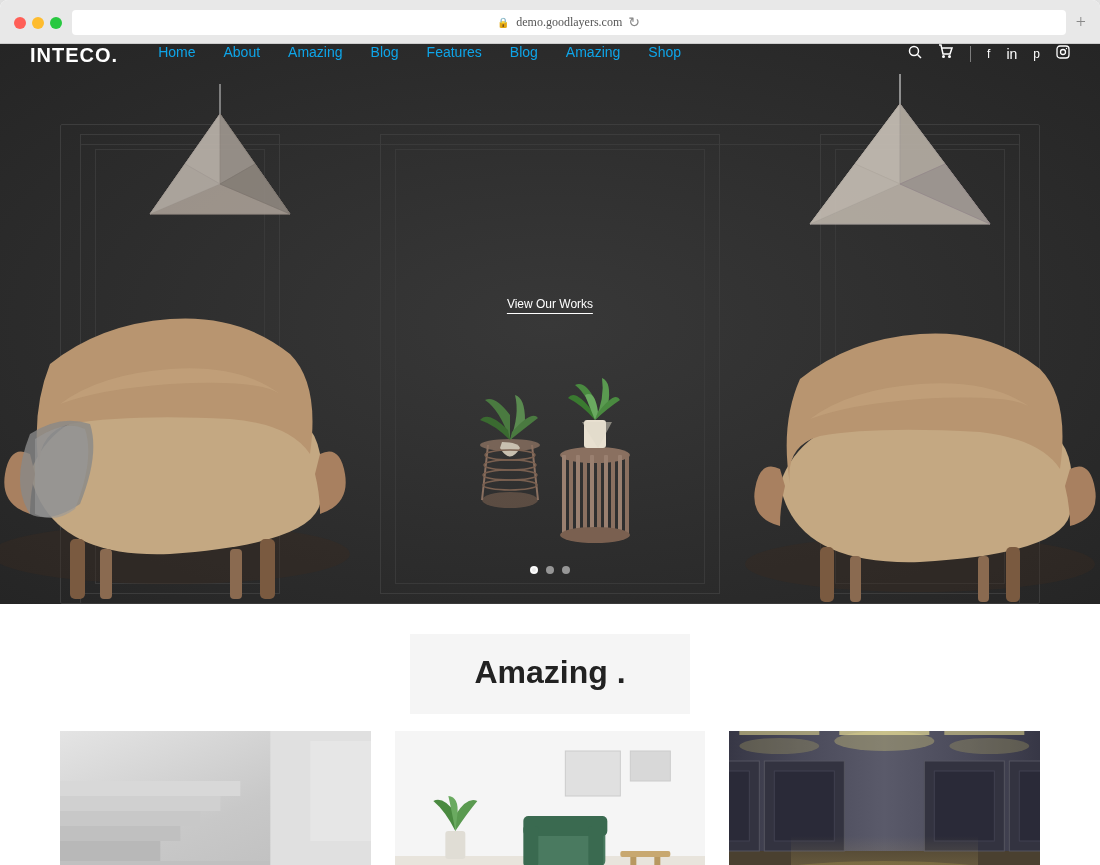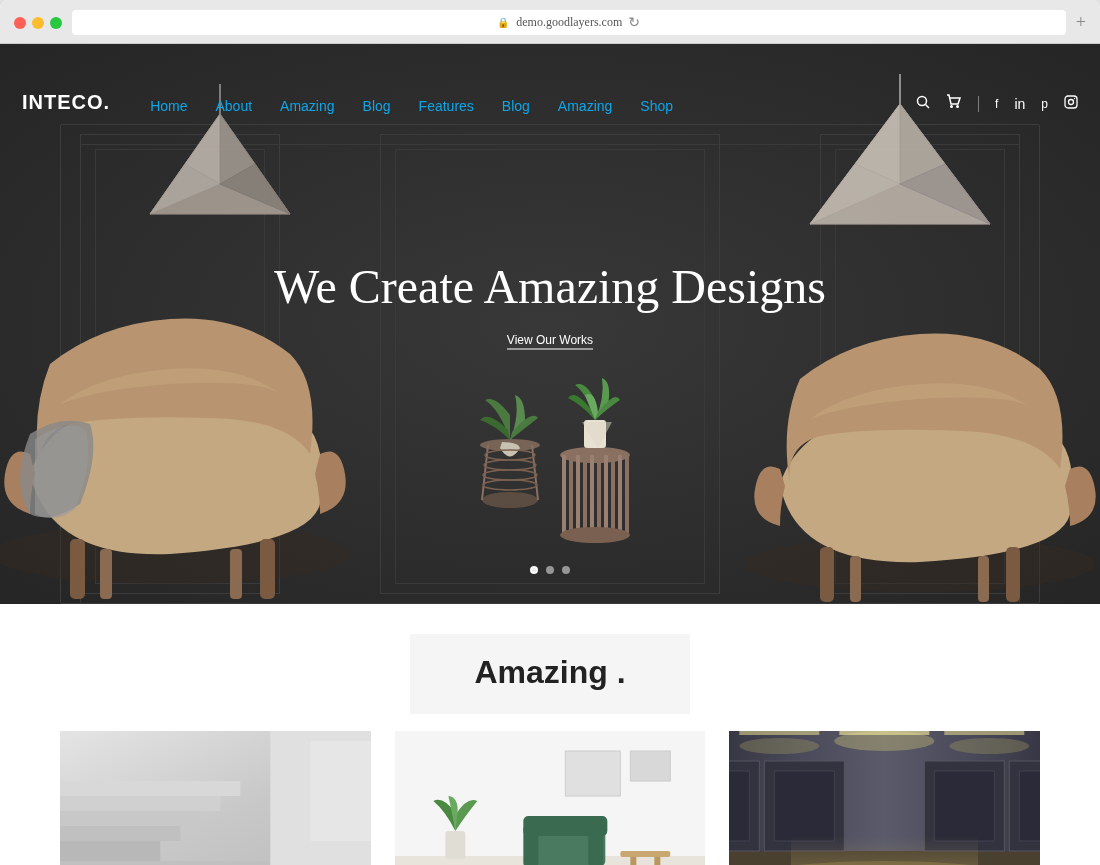--- a/index.html
+++ b/index.html
@@ -77,22 +77,22 @@
     
     .lamp-svg { opacity: 0.9; }
 
     
     .navbar {
       position: absolute;
       top: 0;
       left: 0;
       right: 0;
       display: flex;
-      align-items: flex-end;
-      padding: 0 22px;
+      align-items: flex-start;
+      padding: 0 30px;
       height: 70px;
       z-index: 10;
     }
 
     .nav-logo {
       color: #fff;
       font-size: 20px;
       font-weight: bold;
       letter-spacing: 1px;
       margin-right: 40px;
@@ -450,21 +450,20 @@
             <svg width="14" height="14" viewBox="0 0 14 14" fill="none">
               <rect x="1" y="1" width="12" height="12" rx="3" stroke="white" stroke-width="1.3"></rect>
               <circle cx="7" cy="7" r="2.5" stroke="white" stroke-width="1.3"></circle>
               <circle cx="10.5" cy="3.5" r="0.7" fill="white"></circle>
             </svg>
           </span>
         </div>
       </nav>
 
       <div class="hero-text">
-        <h1 class="hero-headline">We Create Amazing Designs</h1>
         <a class="hero-cta">View Our Works</a>
       </div>
 
       <div class="slider-dots">
         <div class="slider-dot active"></div>
         <div class="slider-dot"></div>
         <div class="slider-dot"></div>
       </div>
     </div>
 

